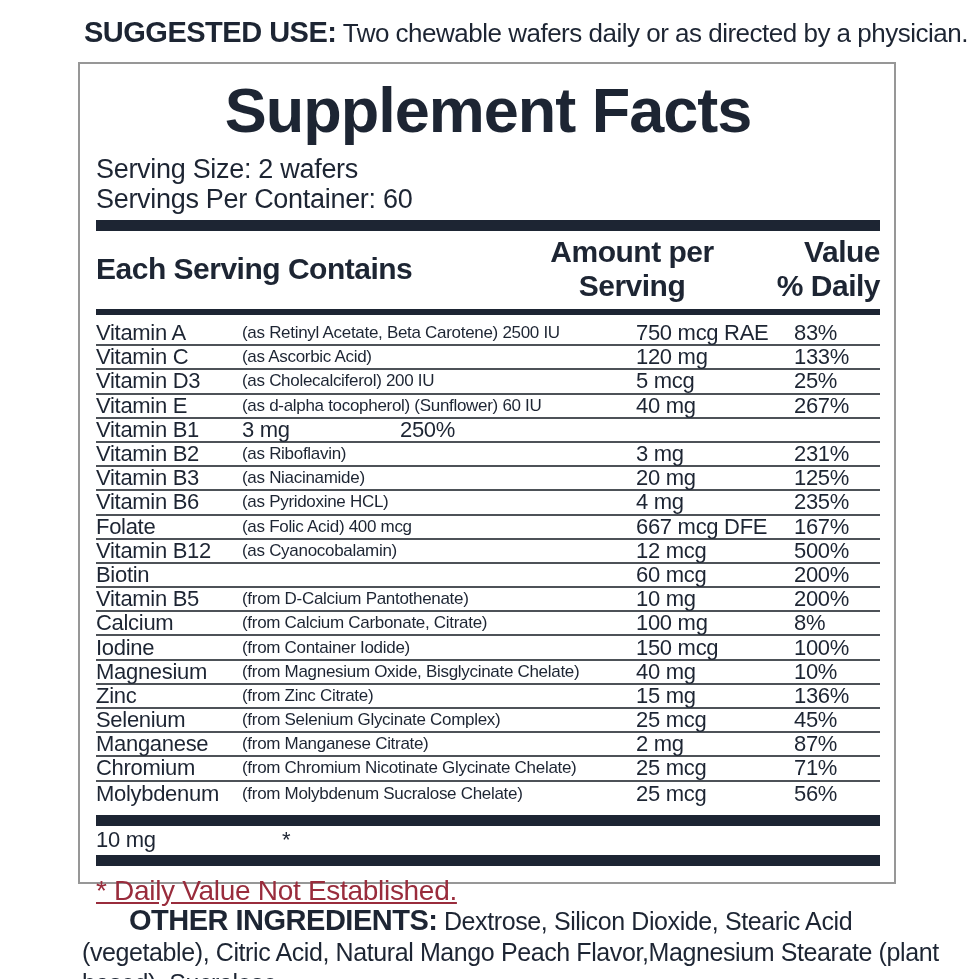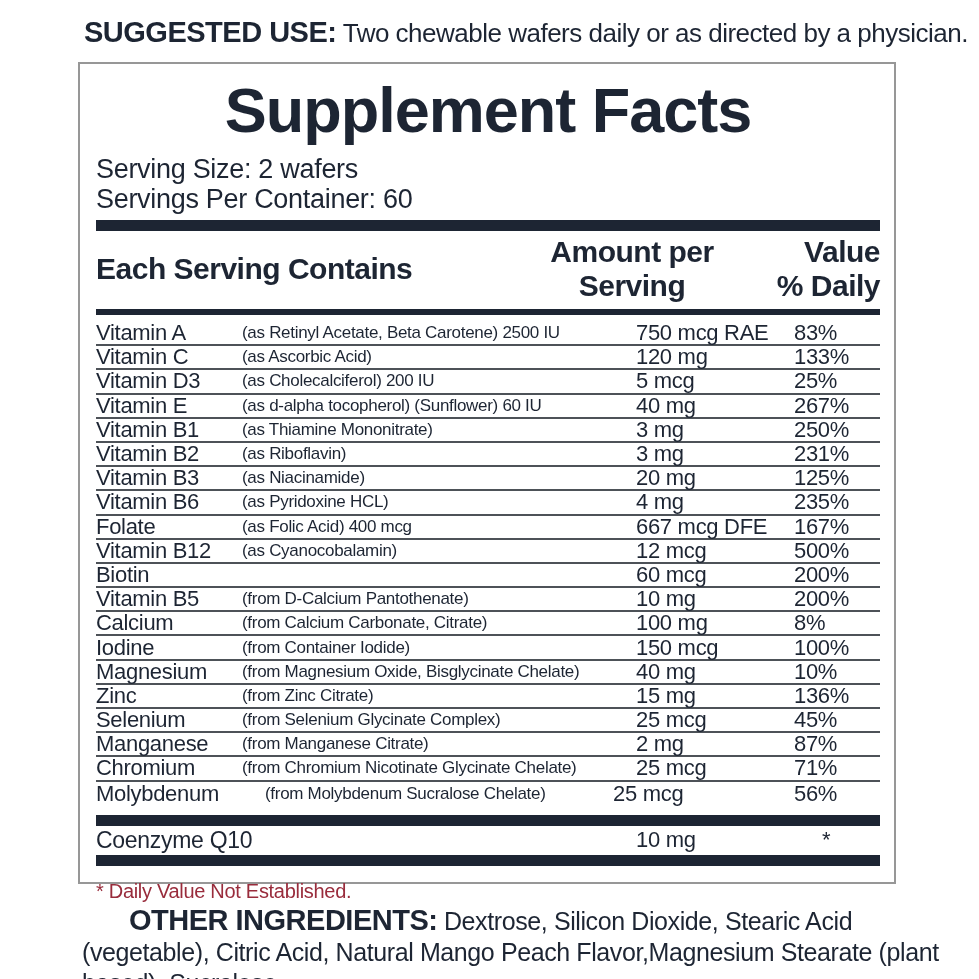--- a/index.html
+++ b/index.html
@@ -52,39 +52,39 @@
 
   .rows { margin-top: 7px; }
   .row {
     display: flex; align-items: center;
     height: 24.2px;
     border-bottom: 2px solid #4d5258;
     line-height: 22px;
     letter-spacing: -0.3px;
     white-space: nowrap;
   }
-  .row:last-child { border-bottom: none; gap: 23px; }
+  .row:last-child { border-bottom: none; }
   .row .name   { width: 146px; font-size: 22px; overflow: visible; }
   .row .desc   { flex: 1; font-size: 17px; }
   .row .amount { width: 158px; font-size: 22px; }
   .row .dv     { width: 86px;  font-size: 22px; }
 
   .coq-section { margin-top: 9px; }
   .coq-row {
     display: flex; align-items: center;
     height: 29px; white-space: nowrap; letter-spacing: -0.3px;
   }
   .coq-row .name   { flex: 1; font-size: 23px; }
   .coq-row .amount { width: 158px; font-size: 22px; }
   .coq-row .dv     { width: 86px;  font-size: 22px; padding-left: 28px; }
 
   .footnote {
     margin-top: 9px;
     color: #992c3c;
-    font-size: 20px; line-height: 32px; letter-spacing: -0.3px;
+    font-size: 28px; line-height: 32px; letter-spacing: -0.3px; text-decoration: underline;
   }
 
   
   .other {
     position: absolute; left: 82px; top: 905px; width: 862px;
     font-size: 25px; line-height: 31px; letter-spacing: -0.4px;
   }
   .other .lbl { font-weight: bold; font-size: 29px; letter-spacing: -0.5px; margin-left: 47px; }
 </style>
 </head>
@@ -143,21 +143,20 @@
 
   <div class="row">
     <div class="name">Vitamin E</div>
     <div class="desc">(as d-alpha tocopherol) (Sunflower) 60 IU</div>
     <div class="amount">40 mg</div>
     <div class="dv">267%</div>
   </div>
 
   <div class="row">
     <div class="name">Vitamin B1</div>
-    <div class="desc">(as Thiamine Mononitrate)</div>
     <div class="amount">3 mg</div>
     <div class="dv">250%</div>
   </div>
 
   <div class="row">
     <div class="name">Vitamin B2</div>
     <div class="desc">(as Riboflavin)</div>
     <div class="amount">3 mg</div>
     <div class="dv">231%</div>
   </div>
@@ -257,21 +256,20 @@
     <div class="name">Molybdenum</div>
     <div class="desc">(from Molybdenum Sucralose Chelate)</div>
     <div class="amount">25 mcg</div>
     <div class="dv">56%</div>
   </div>
 </div>
 
     <div class="coq-section">
       <div class="bar"></div>
       <div class="coq-row">
-        <div class="name">Coenzyme Q10</div>
         <div class="amount">10 mg</div>
         <div class="dv">*</div>
       </div>
       <div class="bar"></div>
     </div>
 
     <div class="footnote">* Daily Value Not Established.</div>
   </div>
 
   <div class="other">

